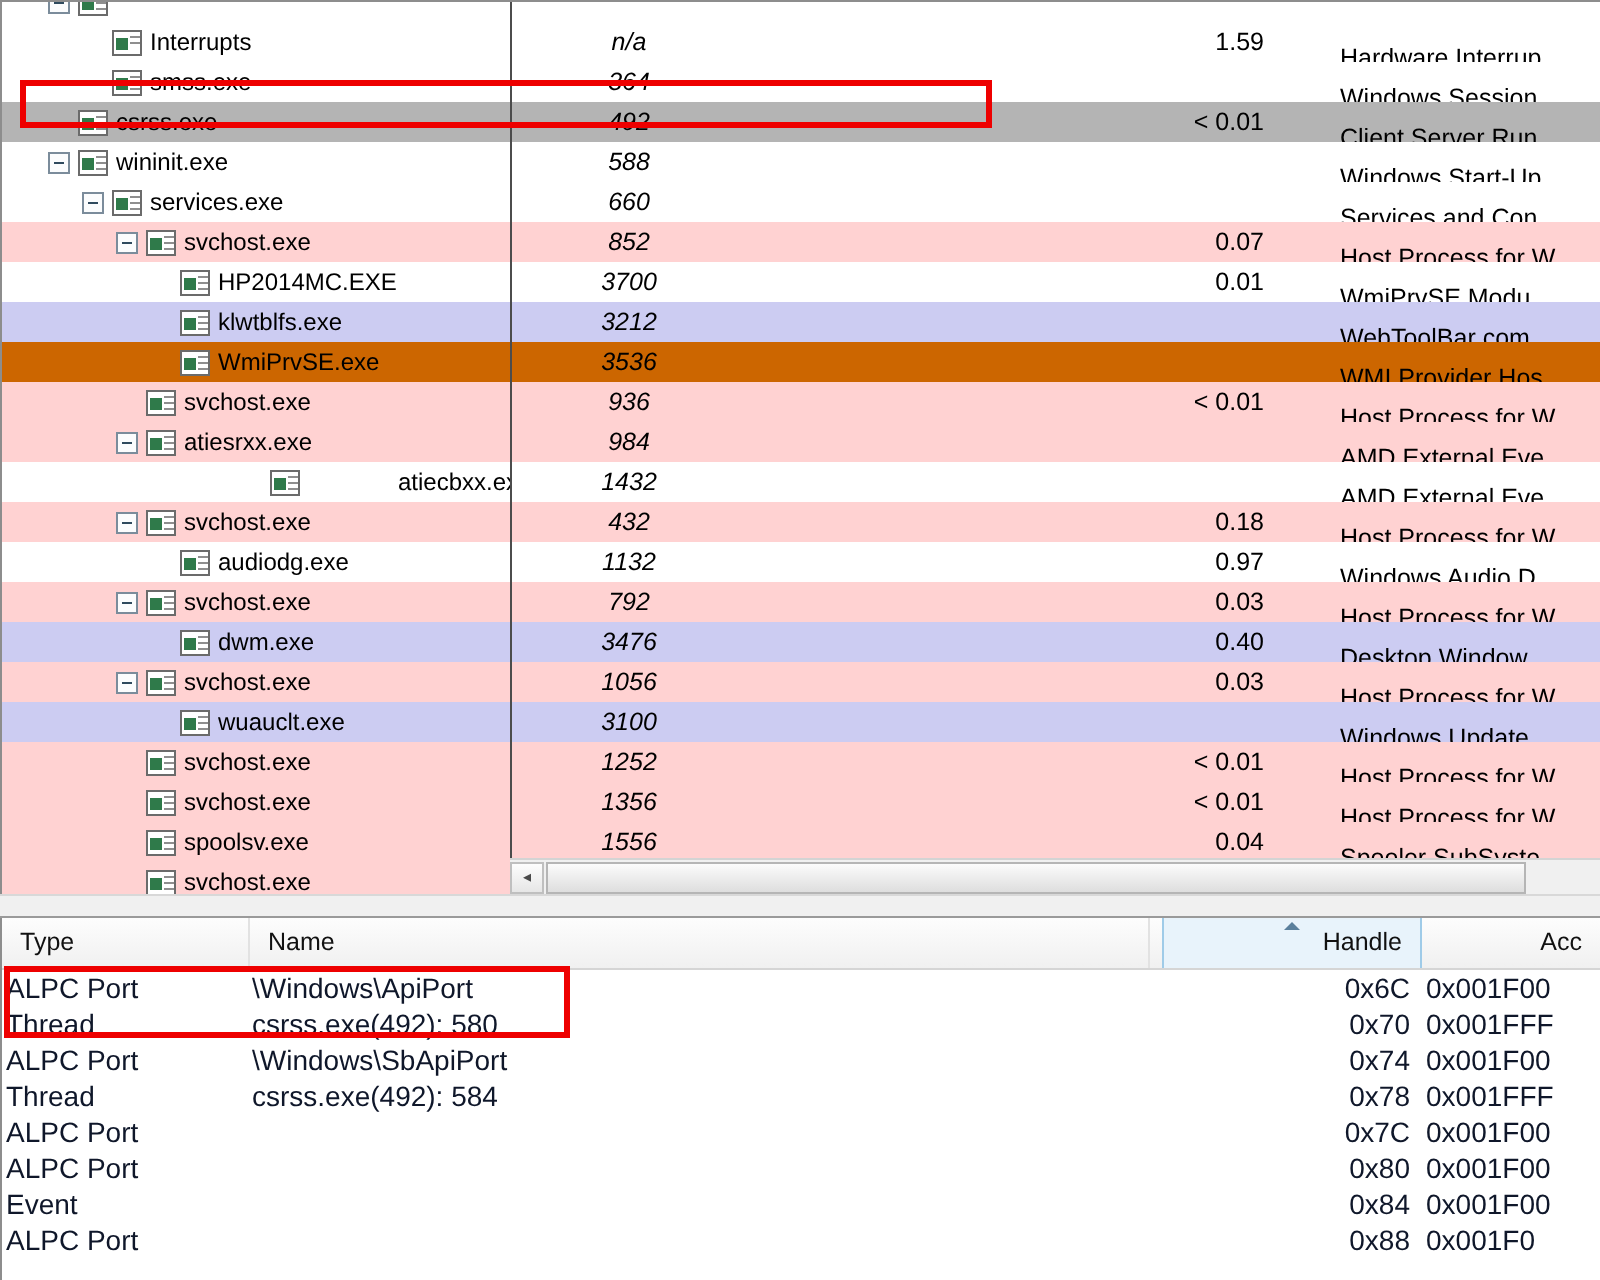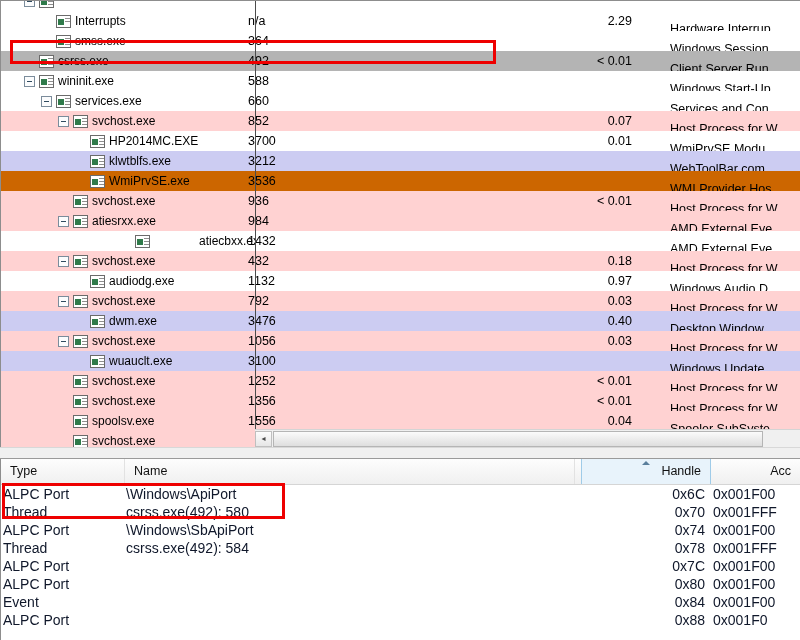--- a/index.html
+++ b/index.html
@@ -38,24 +38,25 @@
     font-size: 12.5px;
     color: #000000;
   }
   .prow .namecell {
     position: absolute;
     left: 0; top: 0; bottom: 0; width: 254px;
     overflow: hidden;
   }
   .prow .pidcell {
     position: absolute;
-    left: 247px; top: 0; bottom: 0; width: 125px;
-    text-align: left;
+    left: 255px; top: 0; bottom: 0; width: 125px;
+    text-align: center;
     padding-right: 8px;
     line-height: 20px;
+    font-style: italic;
   }
   .prow .cpucell {
     position: absolute;
     left: 380px; top: 0; bottom: 0; width: 255px;
     text-align: right;
     padding-right: 4px;
     line-height: 20px;
   }
   .prow .desccell {
     position: absolute;
@@ -251,21 +252,21 @@
         </div>
         <div class="prow bg-white">
           <div class="namecell">
             <div class="nameinner" style="left: 40px;">
               <span class="expander none"></span>
               <span class="pico dots"></span>
               <span class="plabel">Interrupts</span>
             </div>
           </div>
           <div class="pidcell">n/a</div>
-          <div class="cpucell">2.29</div>
+          <div class="cpucell">1.59</div>
           <div class="desccell">Hardware Interrup</div>
         </div>
         <div class="prow bg-white">
           <div class="namecell">
             <div class="nameinner" style="left: 40px;">
               <span class="expander none"></span>
               <span class="pico"></span>
               <span class="plabel">smss.exe</span>
             </div>
           </div>

